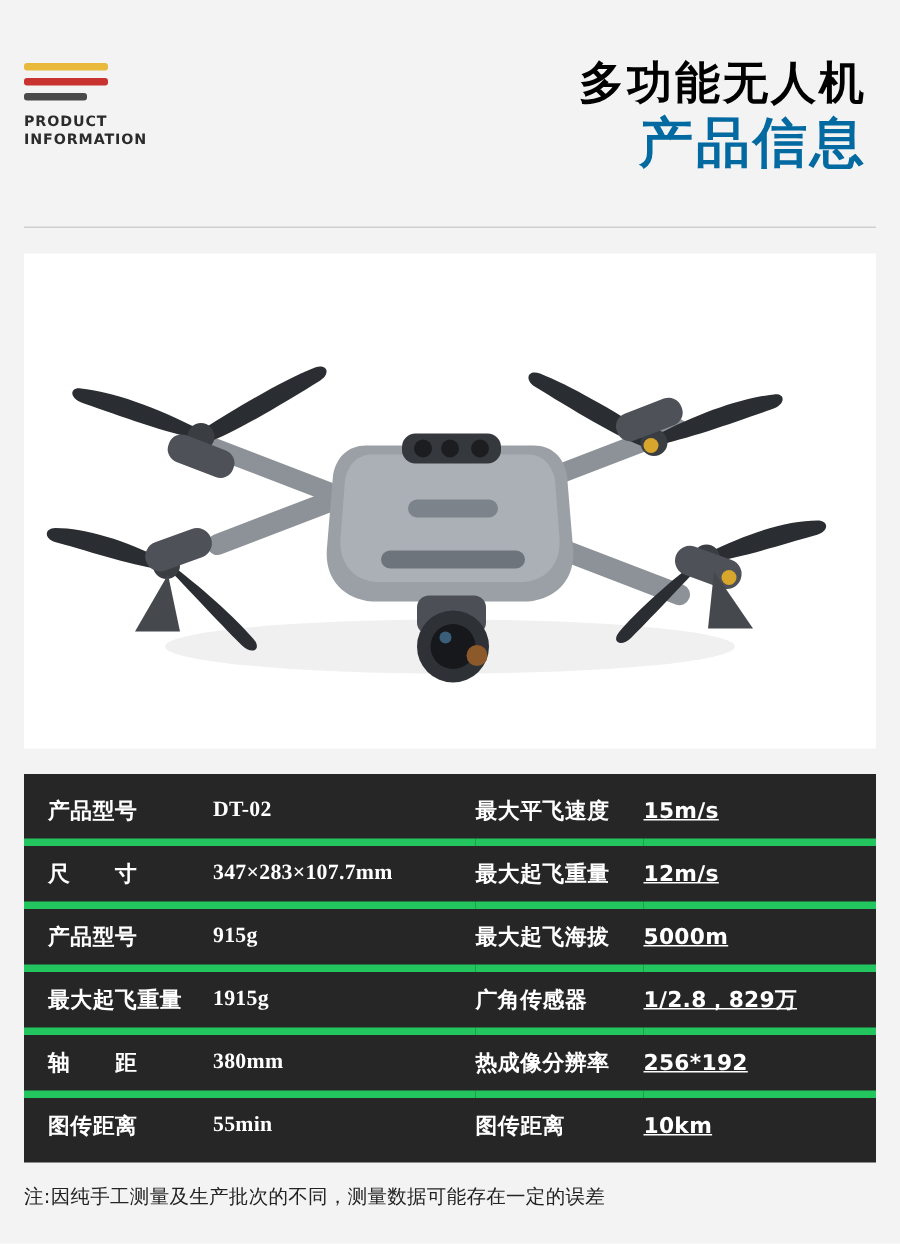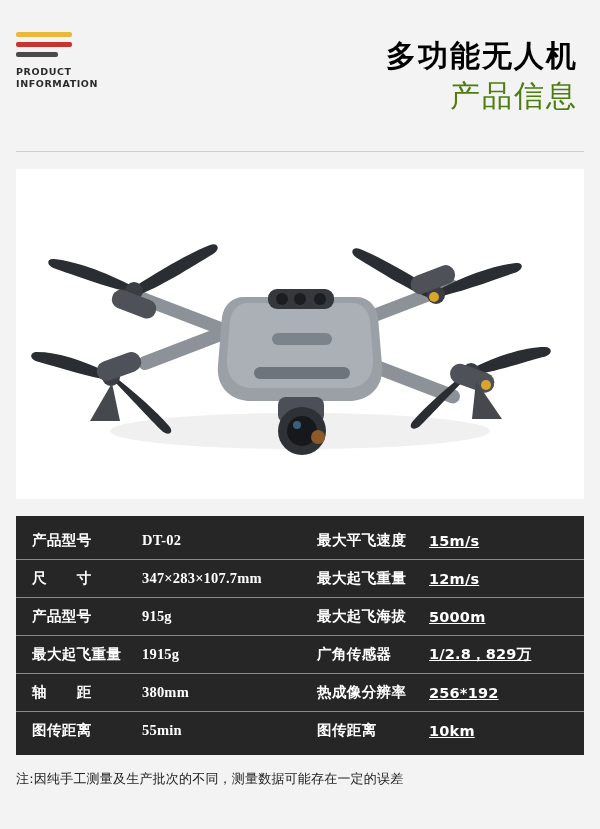--- a/index.html
+++ b/index.html
@@ -27,21 +27,21 @@
     position: relative;
     height: 152px;
     background: #f3f3f3;
     box-sizing: border-box;
     display: flex;
     align-items: flex-start;
   }
   .brand {
     position: absolute;
     left: 16px;
-    top: 32px;
+    top: 42px;
     width: 130px;
   }
   .brand-bars {
     display: block;
     width: 56px;
   }
   .bar {
     height: 5px;
     border-radius: 2px;
     margin-bottom: 5px;
@@ -64,25 +64,25 @@
     text-align: right;
   }
   .header-title .line1 {
     font-size: 30px;
     line-height: 40px;
     letter-spacing: 2px;
     color: #000000;
     font-weight: bold;
   }
   .header-title .line2 {
-    font-size: 30px;
+    font-size: 36px;
     line-height: 40px;
     letter-spacing: 2px;
-    color: #4d7c0f;
-    font-weight: normal;
+    color: #0369a1;
+    font-weight: bold;
   }
   .header-rule {
     position: absolute;
     left: 16px;
     right: 16px;
     bottom: 0;
     height: 1px;
     background: #cfcfcf;
   }
 
@@ -124,21 +124,21 @@
   }
   td.value {
     font-weight: bold;
     letter-spacing: 0.2px;
   }
   .c1 { width: 110px; padding-left: 16px !important; }
   .c2 { width: 175px; font-family: Liberation Serif, serif; }
   .c3 { width: 112px; }
   .c4 { width: auto; text-decoration: underline; }
   .rowline td {
-    border-bottom: 1px solid #22c55e;
+    border-bottom: 5px solid #22c55e;
   }
   .lastrow td {
     border-bottom: none;
   }
 
   
   .note {
     margin: 14px 16px 16px 16px;
     font-size: 13px;
     color: #232323;

